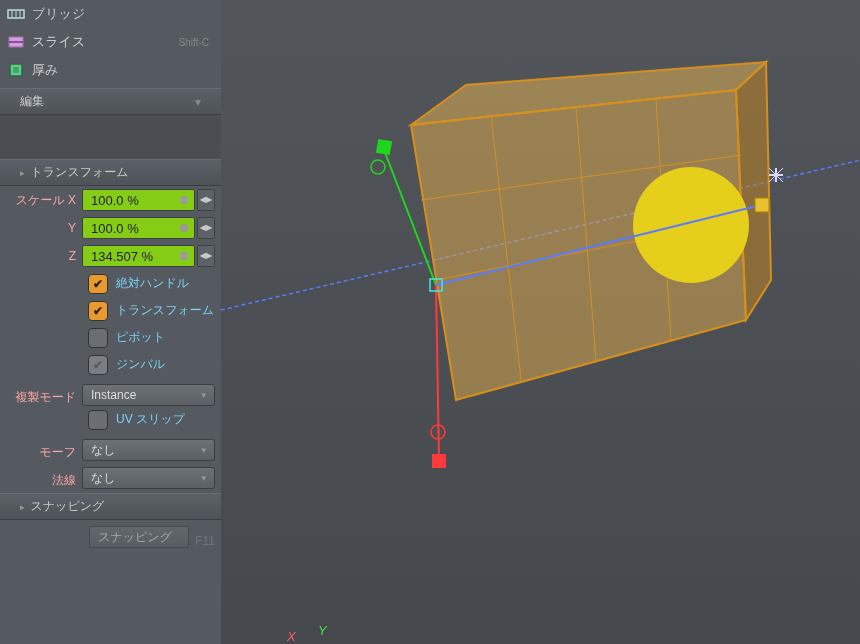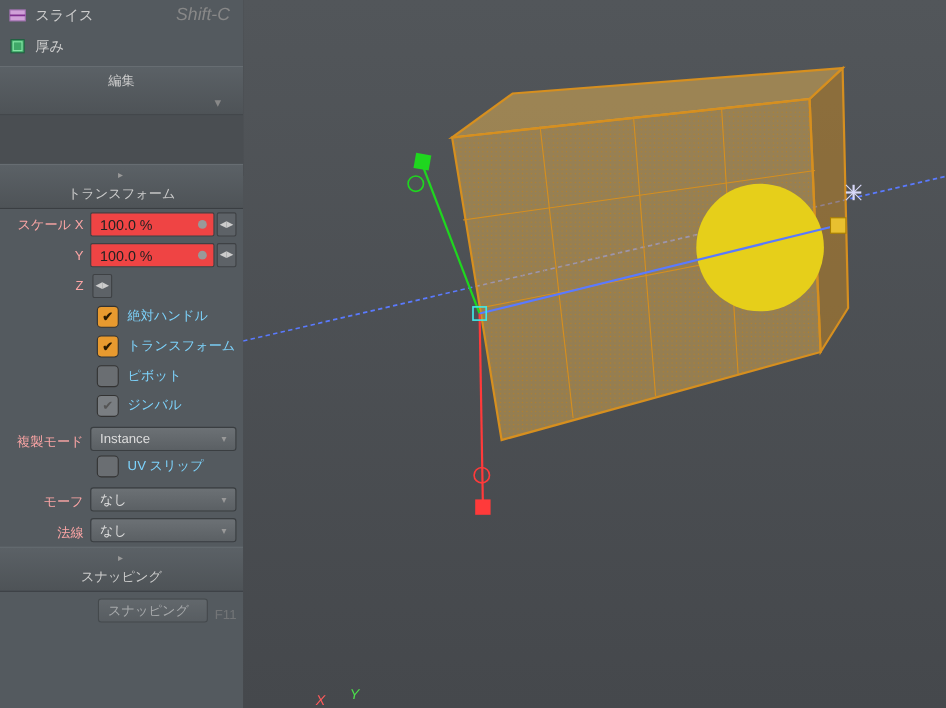--- a/index.html
+++ b/index.html
@@ -6,31 +6,31 @@
   body { width: 860px; height: 644px; background: #4a4e52; overflow: hidden; display: flex; }
   
   .sidebar { width: 221px; height: 100%; background: #545a5f; display: flex; flex-direction: column; font-size: 13px; color: #ccc; }
   
   .vertical-tabs { position: absolute; left: 221px; top: 0; width: 24px; background: #3e4246; height: 160px; display: flex; flex-direction: column; border-left: 1px solid #2a2d30; border-right: 1px solid #2a2d30;}
   .vtab { flex:1; display:flex; align-items:center; justify-content:center; border-bottom:1px solid #2a2d30; }
   .vtab span { writing-mode: vertical-rl; text-orientation: mixed; color:#aaa; font-size:11px; letter-spacing:1px;}
   
   .tool-item { display:flex; align-items:center; padding:3px 6px; height:28px; gap:6px; cursor:pointer;}
   .tool-icon { width:20px; height:20px; display:flex; align-items:center; justify-content:center;}
-  .shortcut { margin-left:auto; color:#888; font-size:16px; padding-right:6px;font-style:italic;}
-  
-  .panel-header { background: linear-gradient(#5b6166,#4e5357); border-top:1px solid #676d72; border-bottom:1px solid #3a3e42; padding:4px 20px; display:flex; align-items:center; gap:4px; font-size:12px;flex-direction:column;}
+  .shortcut { margin-left:auto; color:#888; font-size:10px; padding-right:6px;}
+  
+  .panel-header { background: linear-gradient(#5b6166,#4e5357); border-top:1px solid #676d72; border-bottom:1px solid #3a3e42; padding:4px 20px; display:flex; align-items:center; gap:4px; font-size:12px;}
   .panel-header .dropdown-arrow { margin-left:auto; color:#888;}
   .disclose { color:#999; font-size:9px; margin-right:2px;}
   
   .gap { height: 44px; background:#4a4e52; }
   
   .form-row { display:flex; align-items:center; height:28px; padding-right:6px;}
   .form-label { width:82px; text-align:right; padding-right:6px; color:#fca5a5; font-size:12px;}
-  .num-field { flex:1; display:flex; align-items:center; background:#ef4444; border:1px solid #3e4144; border-radius:2px; height:22px; padding:0 4px;}
+  .num-field { flex:1; display:flex; align-items:center; background:#84cc16; border:1px solid #3e4144; border-radius:2px; height:22px; padding:0 4px;}
   .num-field span { flex:1; color:#222; font-size:13px; padding-left:4px;}
   .spin { width:18px; height:22px; background:#5d6267; border:1px solid #3e4144; border-radius:2px; margin-left:2px; display:flex; flex-direction:column; align-items:center; justify-content:center;}
   .spin .sp { color:#ccc; font-size:8px; line-height:8px;}
   
   .check-row { display:flex; align-items:center; height:27px; padding-left:88px;}
   .checkbox { width:20px; height:20px; border-radius:4px; border:1px solid #333; display:flex; align-items:center; justify-content:center; margin-right:8px;}
   .checkbox.checked { background:#e89a2f; }
   .checkbox.checked::after { content:"✔"; color:#2a1a00; font-size:12px; font-weight:bold;}
   .checkbox.unchecked { background:#6a6e72;}
   .checkbox.grey-check { background:#7a7e82;}
@@ -51,20 +51,32 @@
   
 </style>
 </head>
 <body>
 
 <div class="sidebar">
 
   <div class="tool-item">
     <span class="tool-icon">
       <svg width="20" height="20">
+          <rect x="2" y="6" width="16" height="8" fill="none" stroke="#bdd" stroke-width="1.5"></rect>
+          <line x1="6" y1="6" x2="6" y2="14" stroke="#bdd"></line>
+          <line x1="10" y1="6" x2="10" y2="14" stroke="#bdd"></line>
+          <line x1="14" y1="6" x2="14" y2="14" stroke="#bdd"></line>
+        </svg>
+    </span>
+    <span>ブリッジ</span>
+    <span class="shortcut"></span>
+  </div>
+  <div class="tool-item">
+    <span class="tool-icon">
+      <svg width="20" height="20">
           <rect x="3" y="5" width="14" height="10" fill="#d0a0d8" stroke="#a070b0"></rect>
           <line x1="3" y1="10" x2="17" y2="10" stroke="#803090" stroke-width="1.5"></line>
         </svg>
     </span>
     <span>スライス</span>
     <span class="shortcut">Shift-C</span>
   </div>
   <div class="tool-item">
     <span class="tool-icon">
       <svg width="20" height="20">
@@ -102,20 +114,24 @@
     <div class="num-field">
       <span>100.0 %</span>
       <div style="width:8px;height:8px;border-radius:50%;background:#999;margin-right:2px;"></div>
     </div>
     <div class="spin">
         <span class="sp">◀▶</span>
       </div>
   </div>
   <div class="form-row">
     <span class="form-label">Z</span>
+    <div class="num-field">
+      <span>134.507 %</span>
+      <div style="width:8px;height:8px;border-radius:50%;background:#999;margin-right:2px;"></div>
+    </div>
     <div class="spin">
         <span class="sp">◀▶</span>
       </div>
   </div>
 
   <div class="check-row">
     <div class="checkbox checked"></div>
     <span class="check-label">絶対ハンドル</span>
   </div>
   <div class="check-row">

